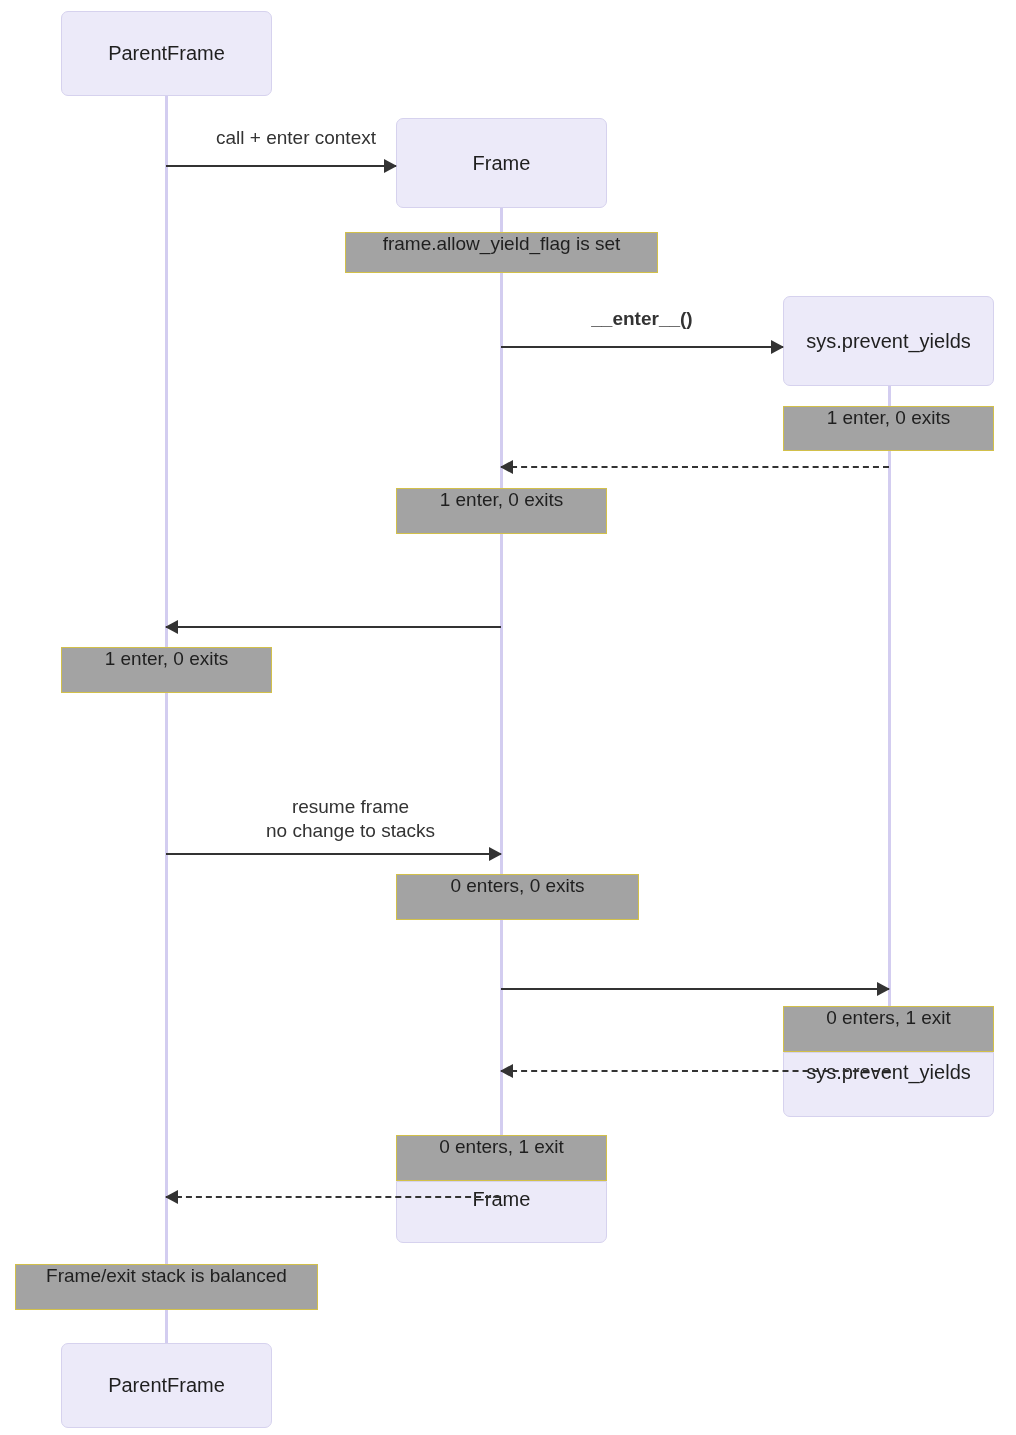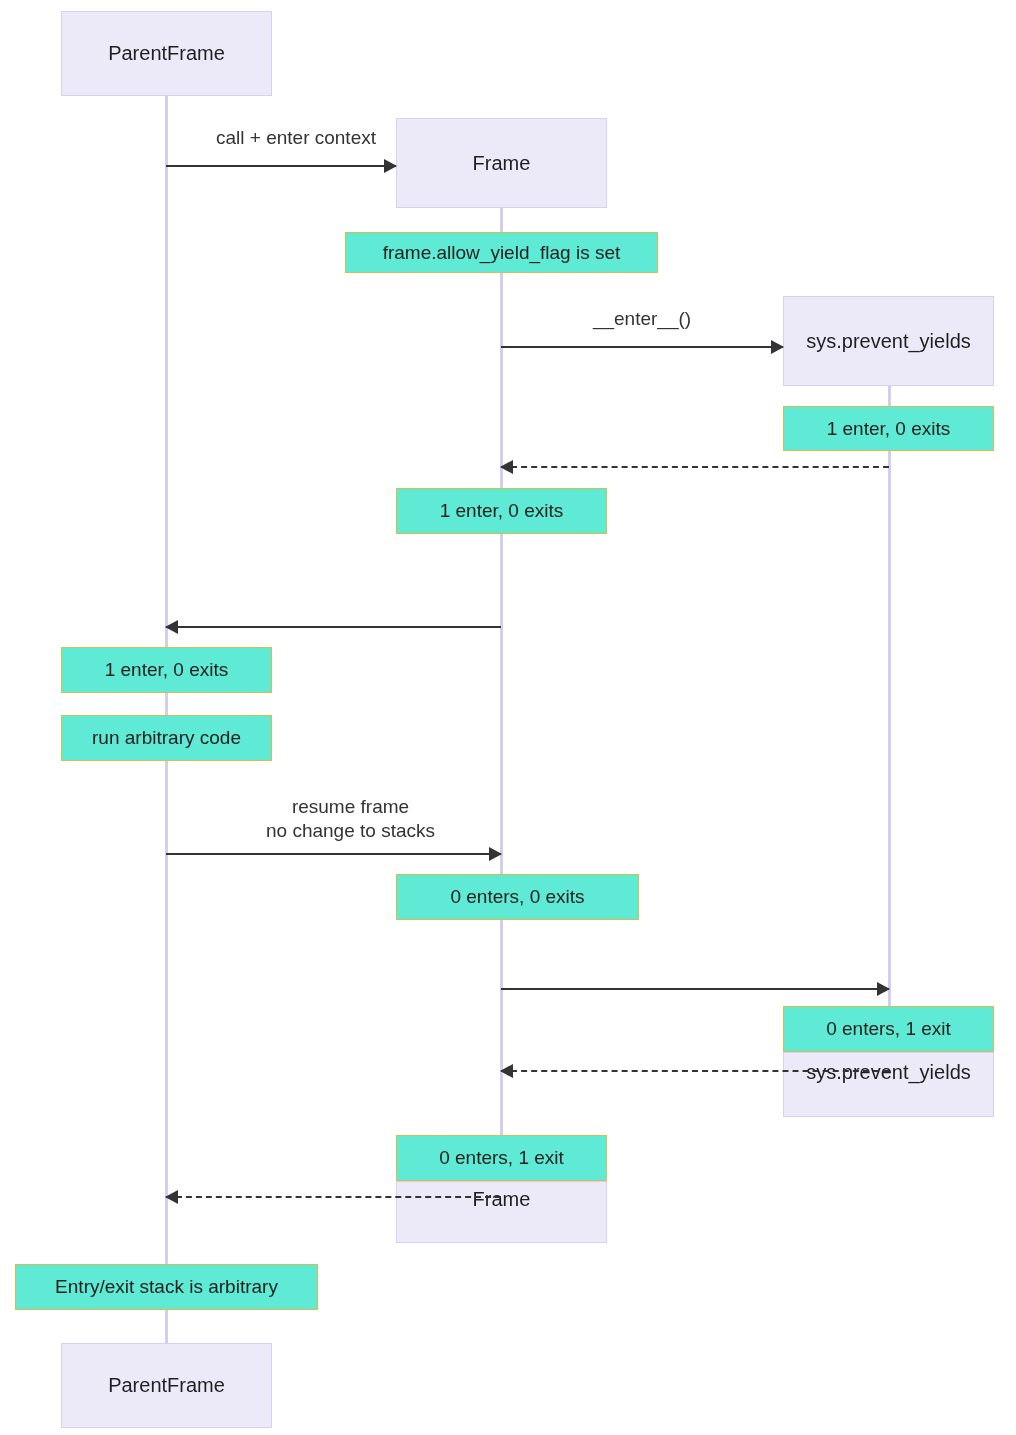--- a/index.html
+++ b/index.html
@@ -24,40 +24,40 @@
     width: 3px;
     background: #d3cdf0;
     z-index: 1;
   }
   
   .participant {
     position: absolute;
     box-sizing: border-box;
     background: #eceaf9;
     border: 1px solid #d6d2ee;
-    border-radius: 0;
+    border-radius: 7px;
     display: flex;
     align-items: center;
     justify-content: center;
     color: #1f1f1f;
     font-size: 20px;
     z-index: 3;
   }
   .participant.top-label {
     align-items: flex-start;
     padding-top: 12px;
   }
   
   .note {
     position: absolute;
     box-sizing: border-box;
-    background: #5eead4;
+    background: #a3a3a3;
     border: 1px solid #d2c04a;
     display: flex;
-    align-items: center;
+    align-items: flex-start;
     justify-content: center;
     color: #1f1f1f;
     font-size: 19px;
     z-index: 5;
     white-space: nowrap;
   }
   
   .msg {
     position: absolute;
     height: 3px;
@@ -135,21 +135,21 @@
   <div class="participant" style="left:61px; top:1343px; width:211px; height:85px;">
     <span>ParentFrame</span>
   </div>
 
   <div class="msg-label" style="left:166px; top:126px; width:260px;">call + enter context</div>
   <div class="msg to-right" style="left:166px; top:165px; width:230px;">
     <span class="line"></span>
     <span class="head"></span>
   </div>
 
-  <div class="msg-label" style="left:501px; top:307px; width:282px;">__enter__()</div>
+  <div class="msg-label" style="left:501px; top:307px; width:282px;font-weight:bold;">__enter__()</div>
   <div class="msg to-right" style="left:501px; top:346px; width:282px;">
     <span class="line"></span>
     <span class="head"></span>
   </div>
 
   <div class="msg to-left dashed" style="left:501px; top:466px; width:388px;">
     <span class="line"></span>
     <span class="head"></span>
   </div>
 
@@ -189,33 +189,30 @@
   </div>
 
   <div class="note" style="left:396px; top:488px; width:211px; height:46px;">
     <span>1 enter, 0 exits</span>
   </div>
 
   <div class="note" style="left:61px; top:647px; width:211px; height:46px;">
     <span>1 enter, 0 exits</span>
   </div>
 
-  <div class="note" style="left:61px; top:715px; width:211px; height:46px;">
-    <span>run arbitrary code</span>
-  </div>
 
   <div class="note" style="left:396px; top:874px; width:243px; height:46px;">
     <span>0 enters, 0 exits</span>
   </div>
 
   <div class="note" style="left:783px; top:1006px; width:211px; height:46px;">
     <span>0 enters, 1 exit</span>
   </div>
 
   <div class="note" style="left:396px; top:1135px; width:211px; height:46px;">
     <span>0 enters, 1 exit</span>
   </div>
 
   <div class="note" style="left:15px; top:1264px; width:303px; height:46px;">
-    <span>Entry/exit stack is arbitrary</span>
+    <span>Frame/exit stack is balanced</span>
   </div>
 
 </div>
 
 </body></html>

